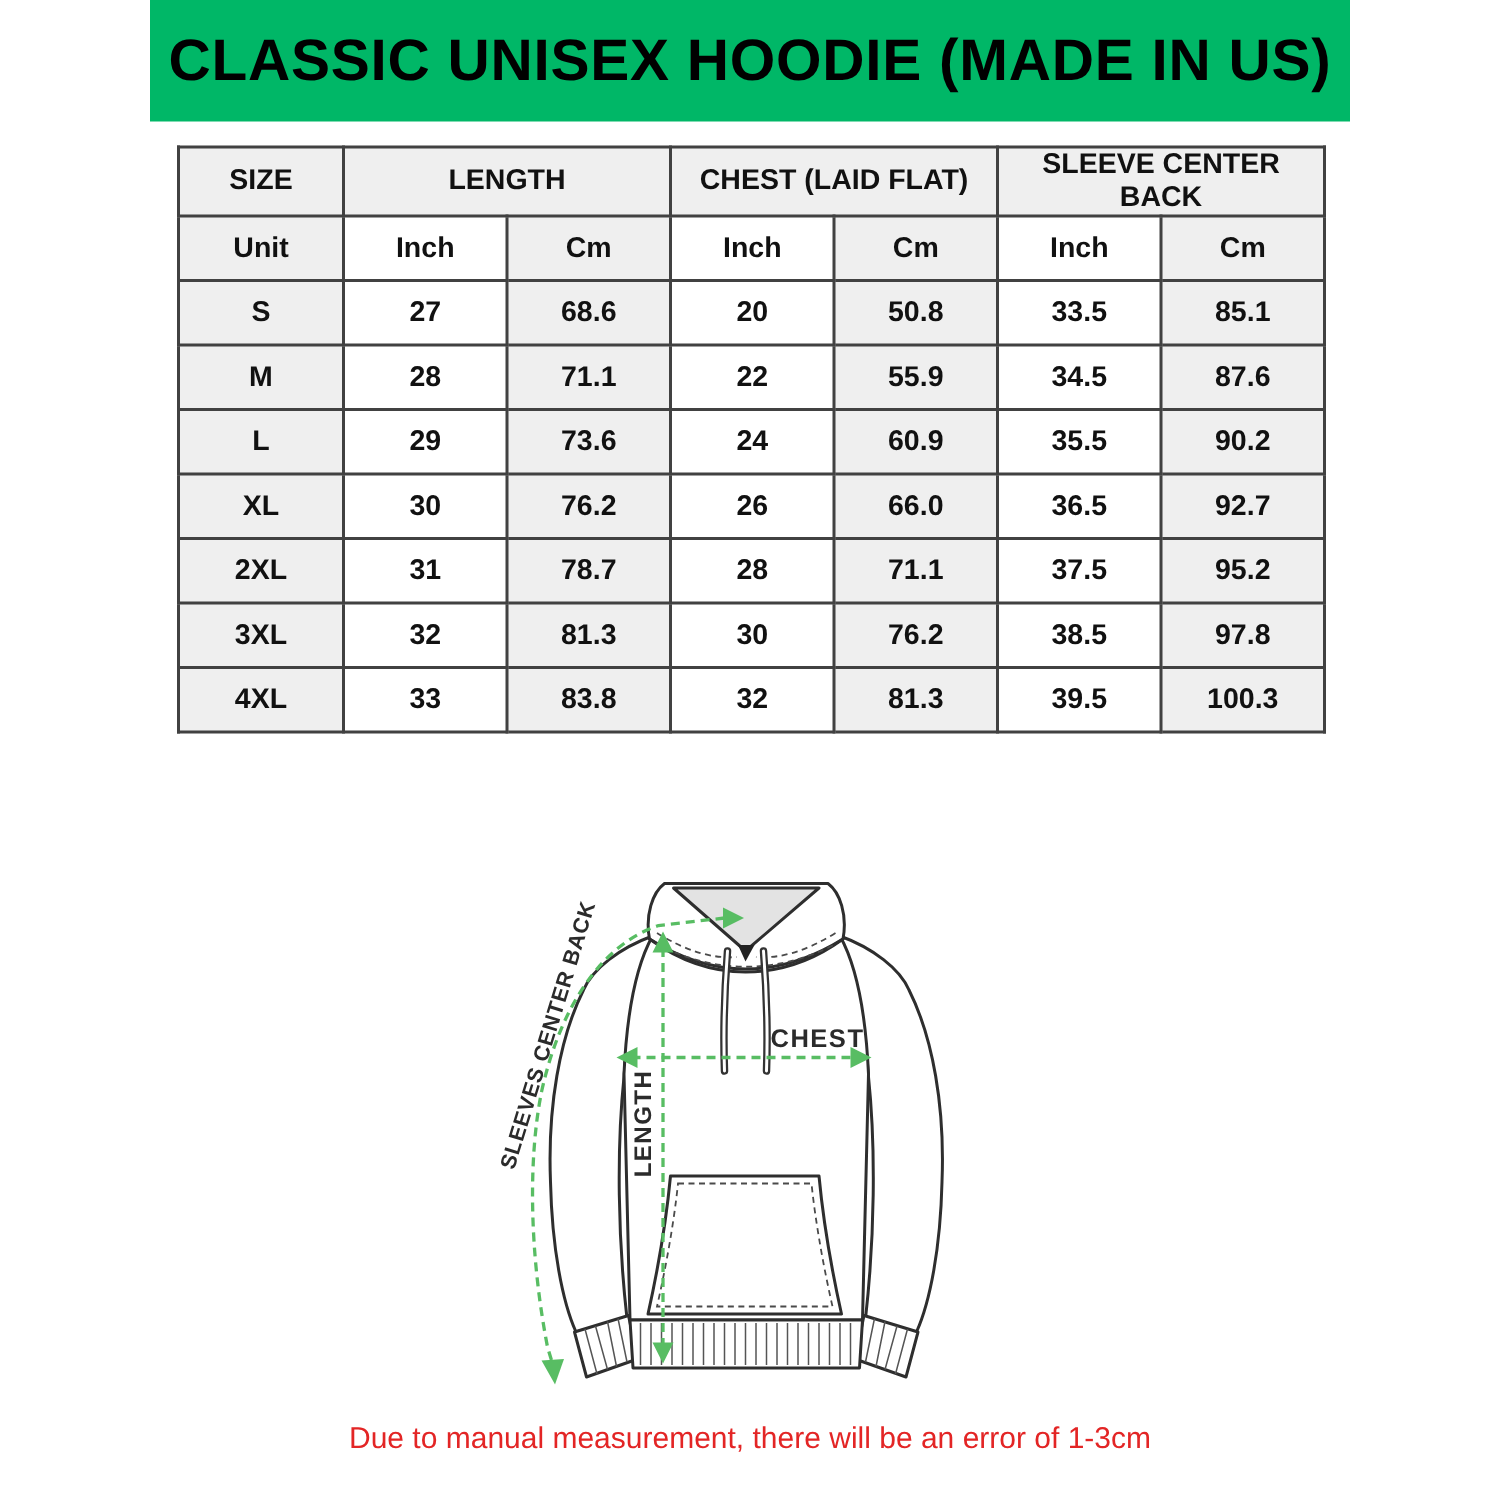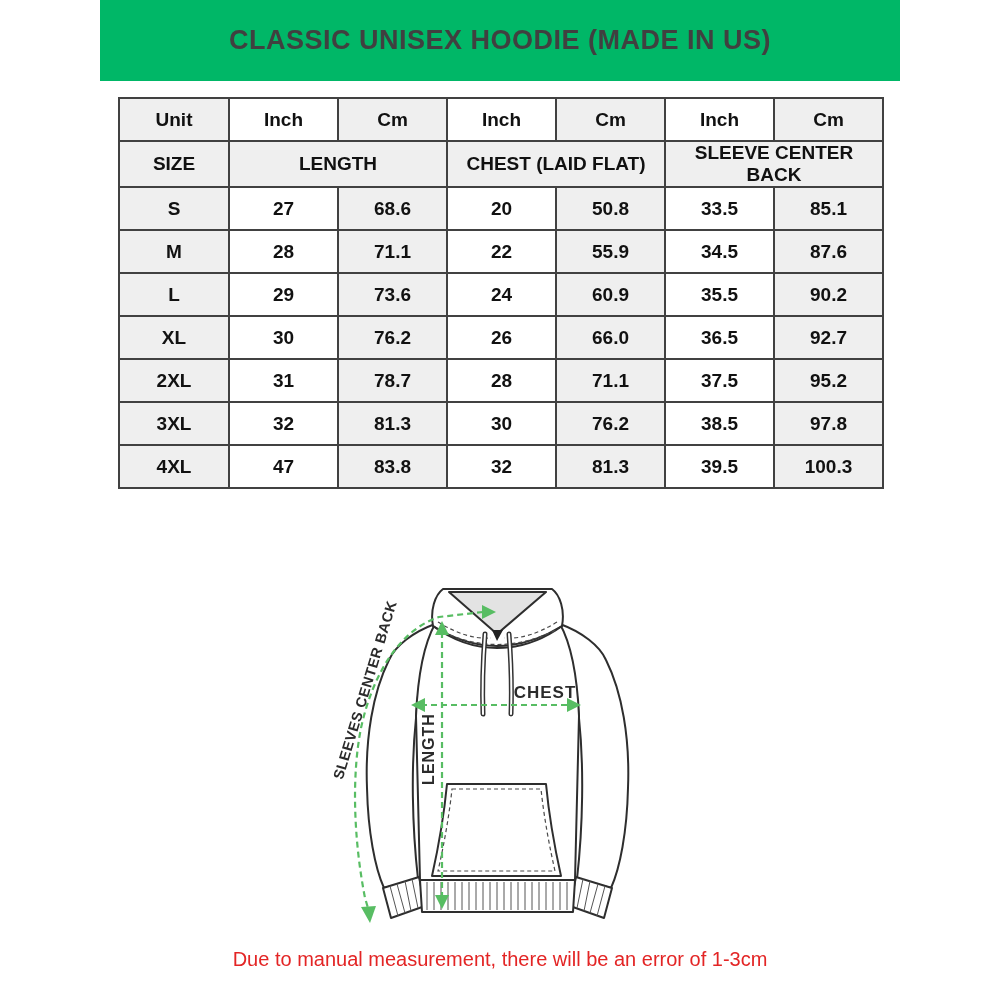--- a/index.html
+++ b/index.html
@@ -2,22 +2,22 @@
 <html><head>
 <meta charset="utf-8">
 <style>
   html,body{margin:0;padding:0;}
   body{
     width:1000px;height:1000px;position:relative;background:#ffffff;
     font-family:"Liberation Sans","DejaVu Sans",sans-serif;overflow:hidden;
   }
   .banner{
     position:absolute;left:100px;top:0;width:800px;height:81px;
-    background:#00b767;color:#404040;display:flex;align-items:center;justify-content:center;
-    font-weight:bold;font-size:27px;letter-spacing:.5px;white-space:nowrap;
+    background:#00b767;color:#000000;display:flex;align-items:center;justify-content:center;
+    font-weight:bold;font-size:39px;letter-spacing:.5px;white-space:nowrap;
   }
   table.size-chart{
     position:absolute;left:118px;top:97px;width:764px;
     border-collapse:collapse;table-layout:fixed;
   }
   table.size-chart td{
     border:2px solid #414141;height:41px;text-align:center;vertical-align:middle;
     font-weight:bold;font-size:19px;color:#111;padding:0;
   }
   td.g{background:#efefef;}
@@ -41,33 +41,33 @@
     <col style="width:110px">
       <col style="width:109px">
       <col style="width:109px">
     <col style="width:109px">
       <col style="width:109px">
       <col style="width:109px">
       <col style="width:109px">
   </colgroup>
   <tbody>
     <tr>
+      <td class="g">SIZE</td>
+      <td class="g" colspan="2">LENGTH</td>
+      <td class="g" colspan="2">CHEST (LAID FLAT)</td>
+      <td class="g" colspan="2">SLEEVE CENTER BACK</td>
+    </tr>
+    <tr>
       <td class="g">Unit</td>
       <td class="w">Inch</td>
       <td class="g">Cm</td>
       <td class="w">Inch</td>
       <td class="g">Cm</td>
       <td class="w">Inch</td>
       <td class="g">Cm</td>
-    </tr>
-    <tr>
-      <td class="g">SIZE</td>
-      <td class="g" colspan="2">LENGTH</td>
-      <td class="g" colspan="2">CHEST (LAID FLAT)</td>
-      <td class="g" colspan="2">SLEEVE CENTER BACK</td>
     </tr>
     <tr>
       <td class="g">S</td>
       <td class="w">27</td>
       <td class="g">68.6</td>
       <td class="w">20</td>
       <td class="g">50.8</td>
       <td class="w">33.5</td>
       <td class="g">85.1</td>
     </tr>
@@ -111,21 +111,21 @@
       <td class="g">3XL</td>
       <td class="w">32</td>
       <td class="g">81.3</td>
       <td class="w">30</td>
       <td class="g">76.2</td>
       <td class="w">38.5</td>
       <td class="g">97.8</td>
     </tr>
     <tr>
       <td class="g">4XL</td>
-      <td class="w">47</td>
+      <td class="w">33</td>
       <td class="g">83.8</td>
       <td class="w">32</td>
       <td class="g">81.3</td>
       <td class="w">39.5</td>
       <td class="g">100.3</td>
     </tr>
   </tbody>
 </table>
 
 <svg class="diagram" viewBox="0 0 350 380">

